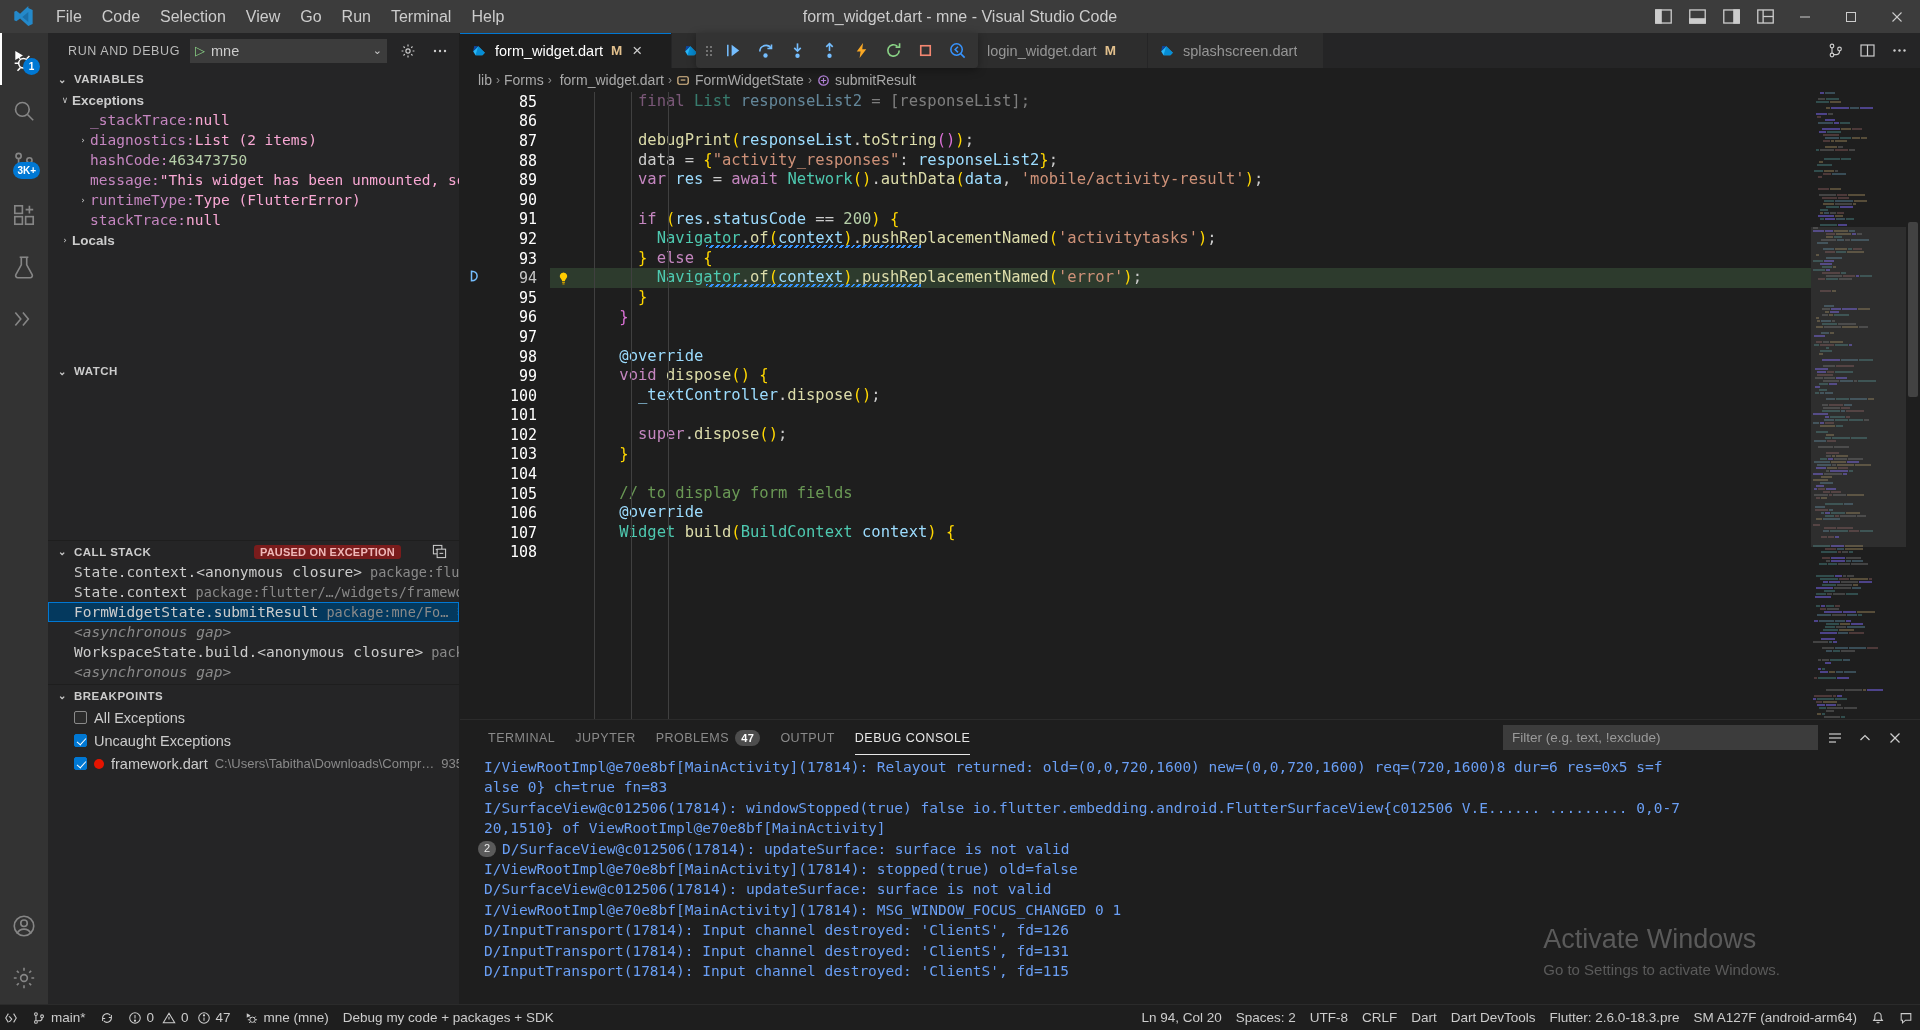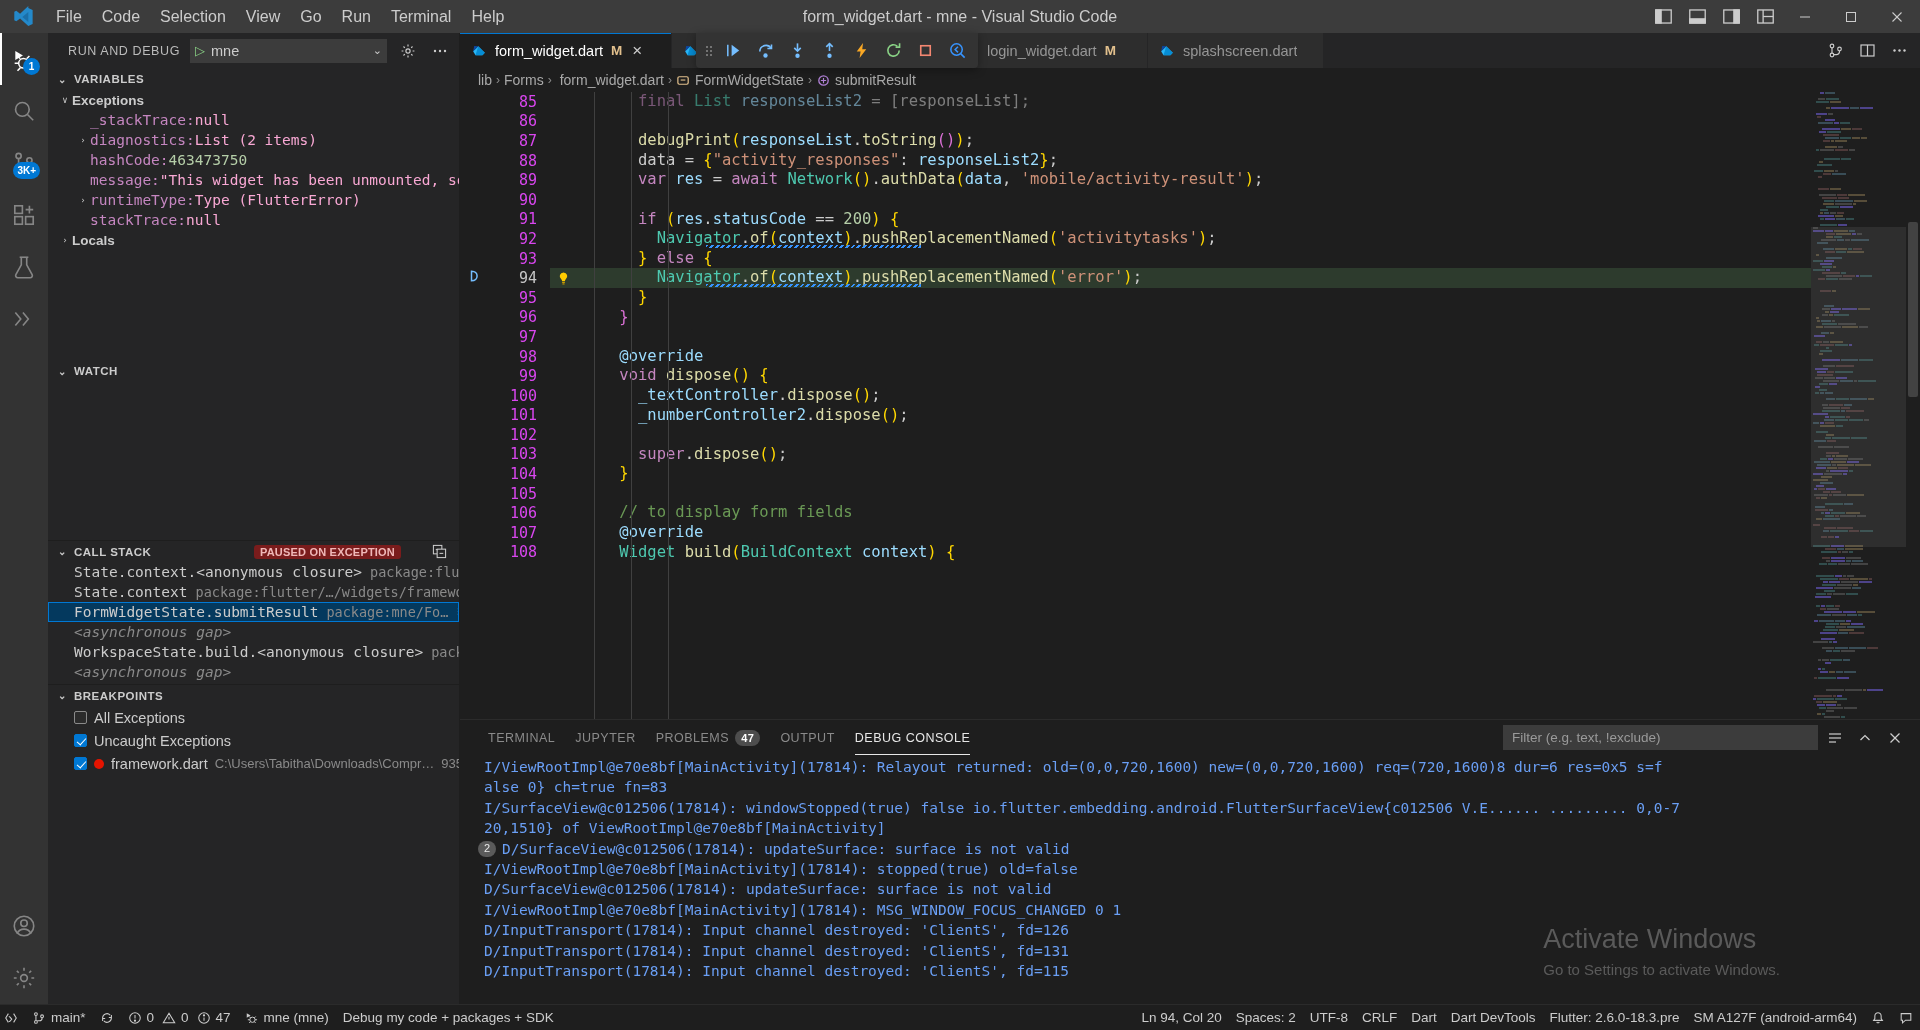--- a/index.html
+++ b/index.html
@@ -173,21 +173,21 @@
   .bc-sep { color:#8a8a8a; font-size:12px; padding:0 1px; }
   .bc-ico { width:15px; height:15px; }
 
   
   #code-wrap { flex:1; display:flex; position:relative; overflow:hidden; background:#1e1e1e; }
   #code-scroll { flex:1; display:flex; position:relative; }
   #gutter-area { display:flex; flex-shrink:0; }
   #gutter { width:90px; }
   .gut-row {
     height:19.6px; display:flex; align-items:center; justify-content:flex-end;
-    padding-right:13px; font-size:15px; color:#d946ef;
+    padding-right:13px; font-size:15px; color:#ffffff;
     font-family:"DejaVu Sans Mono","Liberation Mono",monospace; position:relative;
   }
   .gut-row.cur { color:#c6c6c6; }
   .dbg-arrow { position:absolute; left:7px; color:#75beff; font-size:15px; }
   #decor { width:26px; }
   .dec-row { height:19.6px; display:flex; align-items:center; justify-content:center; }
   #codecontent { flex:1; position:relative; overflow:hidden; }
   .ln {
     height:19.6px; line-height:19.6px; font-size:15.5px; white-space:pre;
     font-family:"DejaVu Sans Mono","Liberation Mono",monospace; padding-left:6px;
@@ -867,21 +867,20 @@
             <div class="ln"><span class="t-pun">      </span><span class="t-ctrl">if</span><span class="t-pun"> </span><span class="t-br1">(</span><span class="t-var">res</span><span class="t-pun">.</span><span class="t-var">statusCode</span><span class="t-pun"> == </span><span class="t-num">200</span><span class="t-br1">)</span><span class="t-pun"> </span><span class="t-br1">{</span></div>
             <div class="ln" style="position: relative;"><span class="t-pun">        </span><span class="t-type">Navigator</span><span class="t-pun">.</span><span class="t-fn">of</span><span class="t-br1">(</span><span class="t-var">context</span><span class="t-br1">)</span><span class="t-pun">.</span><span class="t-fn">pushReplacementNamed</span><span class="t-br1">(</span><span class="t-str">'activitytasks'</span><span class="t-br1">)</span><span class="t-pun">;</span><span style="position: absolute; height: 3px; left: 130px; width: 215px; margin-top: 16px; background: repeating-linear-gradient(135deg, rgb(55, 148, 255) 0px, rgb(55, 148, 255) 2px, transparent 2px, transparent 4px);"></span></div>
             <div class="ln"><span class="t-pun">      </span><span class="t-br1">}</span><span class="t-pun"> </span><span class="t-ctrl">else</span><span class="t-pun"> </span><span class="t-br1">{</span></div>
             <div class="ln highlight" style="position: relative;"><span class="t-pun">        </span><span class="t-type">Navigator</span><span class="t-pun">.</span><span class="t-fn">of</span><span class="t-br1">(</span><span class="t-var">context</span><span class="t-br1">)</span><span class="t-pun">.</span><span class="t-fn">pushReplacementNamed</span><span class="t-br1">(</span><span class="t-str">'error'</span><span class="t-br1">)</span><span class="t-pun">;</span><span style="position: absolute; height: 3px; left: 130px; width: 215px; margin-top: 16px; background: repeating-linear-gradient(135deg, rgb(55, 148, 255) 0px, rgb(55, 148, 255) 2px, transparent 2px, transparent 4px);"></span></div>
             <div class="ln"><span class="t-pun">      </span><span class="t-br1">}</span></div>
             <div class="ln"><span class="t-pun">    </span><span class="t-br2">}</span></div>
             <div class="ln"></div>
             <div class="ln"><span class="t-pun">    </span><span class="t-var">@override</span></div>
             <div class="ln"><span class="t-pun">    </span><span class="t-kw">void</span><span class="t-pun"> </span><span class="t-fn">dispose</span><span class="t-br1">(</span><span class="t-br1">)</span><span class="t-pun"> </span><span class="t-br1">{</span></div>
             <div class="ln"><span class="t-pun">      </span><span class="t-var">_textController</span><span class="t-pun">.</span><span class="t-fn">dispose</span><span class="t-br1">(</span><span class="t-br1">)</span><span class="t-pun">;</span></div>
-            <div class="ln"><span class="t-pun">      </span><span class="t-var">_numberController2</span><span class="t-pun">.</span><span class="t-fn">dispose</span><span class="t-br1">(</span><span class="t-br1">)</span><span class="t-pun">;</span></div>
             <div class="ln"></div>
             <div class="ln"><span class="t-pun">      </span><span class="t-kw">super</span><span class="t-pun">.</span><span class="t-fn">dispose</span><span class="t-br1">(</span><span class="t-br1">)</span><span class="t-pun">;</span></div>
             <div class="ln"><span class="t-pun">    </span><span class="t-br1">}</span></div>
             <div class="ln"></div>
             <div class="ln"><span class="t-pun">    </span><span class="t-com">// to display form fields</span></div>
             <div class="ln"><span class="t-pun">    </span><span class="t-var">@override</span></div>
             <div class="ln"><span class="t-pun">    </span><span class="t-type">Widget</span><span class="t-pun"> </span><span class="t-fn">build</span><span class="t-br1">(</span><span class="t-type">BuildContext</span><span class="t-var"> context</span><span class="t-br1">)</span><span class="t-pun"> </span><span class="t-br1">{</span></div>
             <div class="iguide" style="left: 18px;"></div>
             <div class="iguide" style="left: 55px;"></div>
             <div class="iguide" style="left: 92px;"></div>

